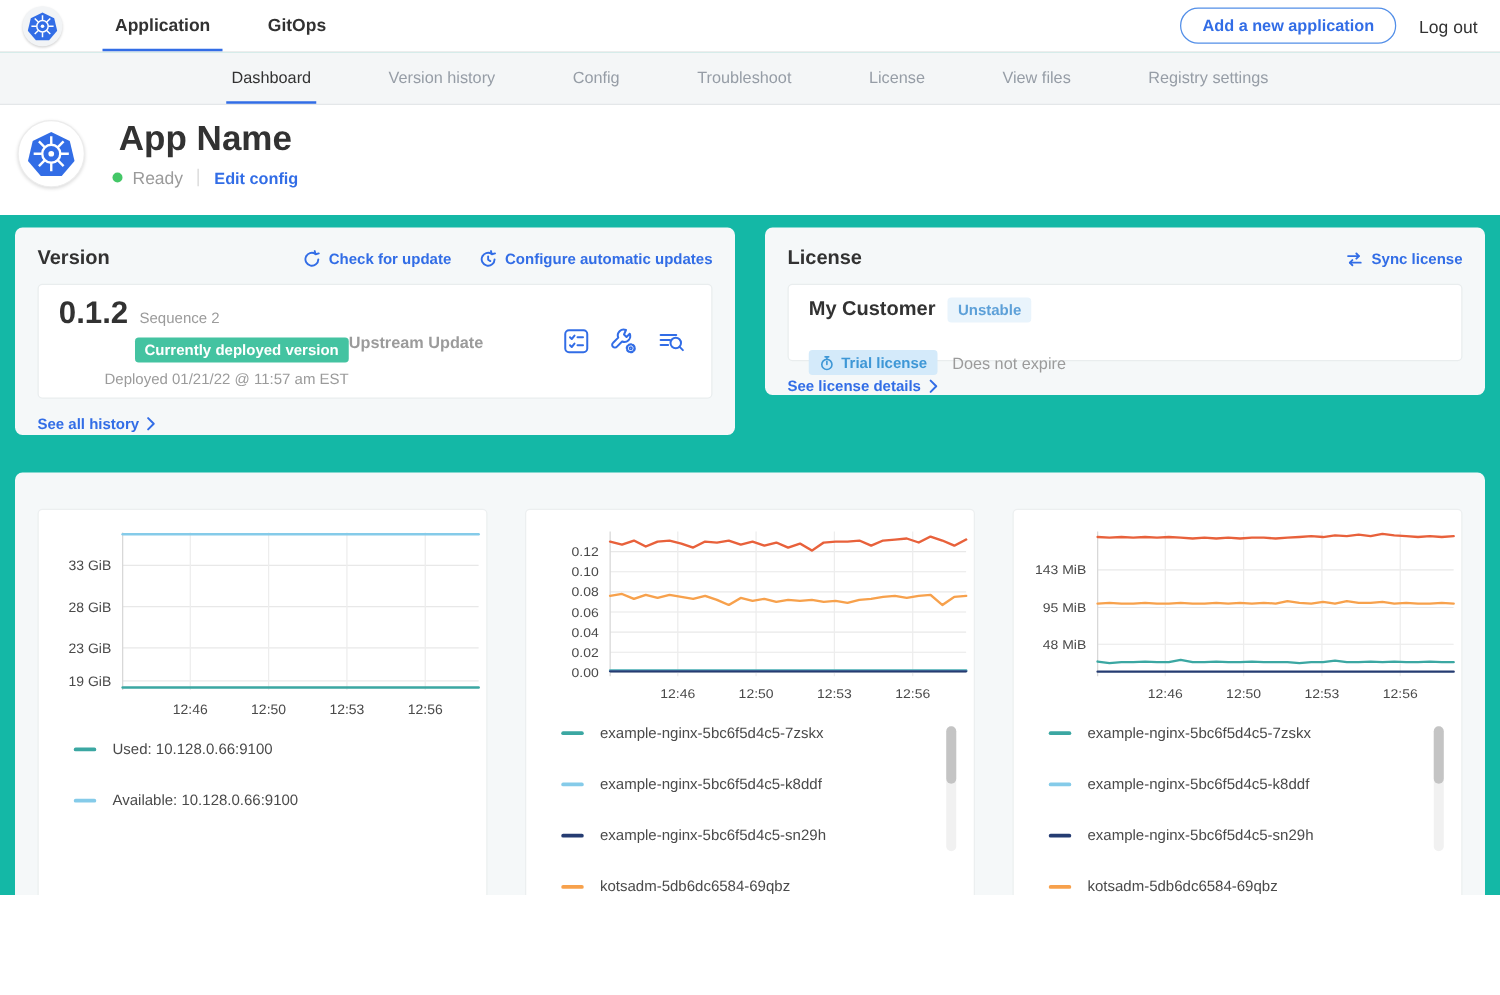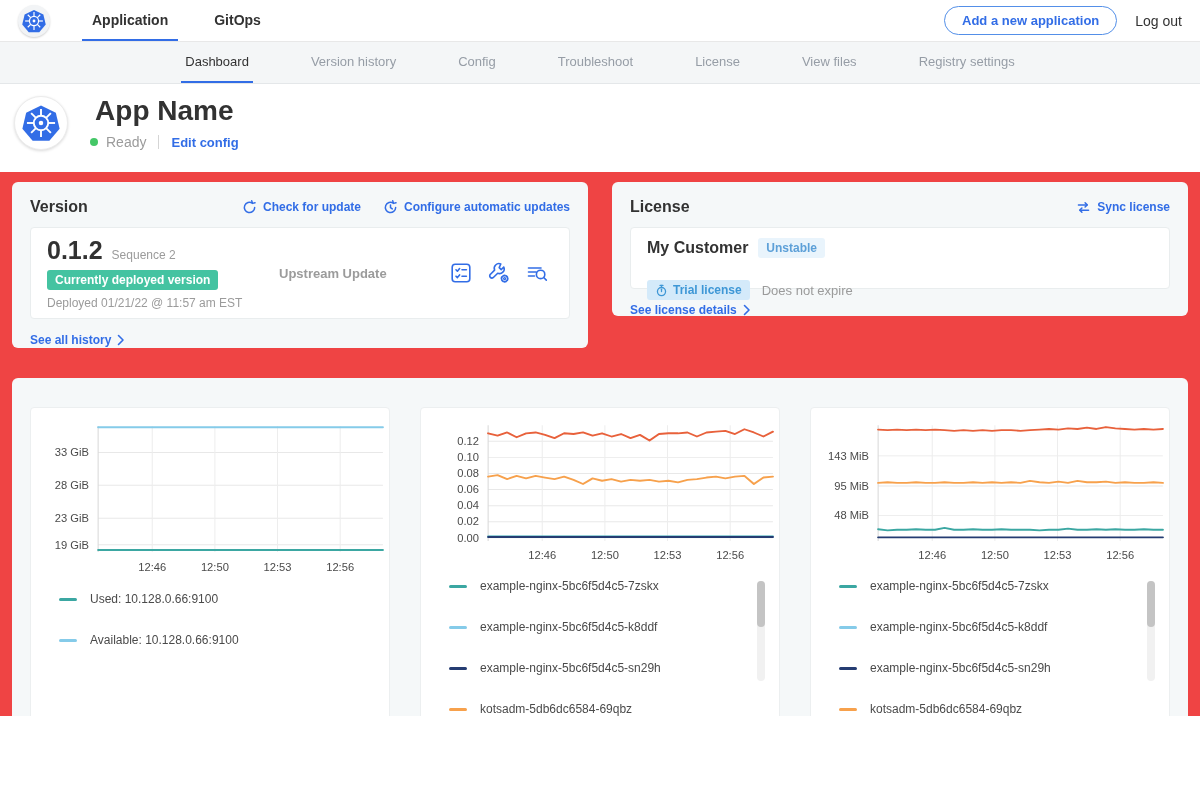--- a/index.html
+++ b/index.html
@@ -1,18 +1,18 @@
 <!DOCTYPE html>
 <html><head>
 <meta charset="utf-8">
 <style>
   * { margin:0; padding:0; box-sizing:border-box; }
   html,body { background:#fff; }
   body { font-family:"Liberation Sans","DejaVu Sans",sans-serif; color:#323232; }
-  .page { position:relative; width:1200px; height:716px; background:#ef4444; overflow:hidden; }
+  .page { position:relative; width:1200px; height:716px; background:#14b8a6; overflow:hidden; }
 
   
   .topnav { position:absolute; top:0; left:0; width:100%; height:42px; background:#fff;
             border-bottom:1px solid #e8e8e8; display:flex; align-items:stretch; }
   .brand { display:flex; align-items:center; padding:0 18px 0 18px; }
   .brand-circle { width:32px; height:32px; border-radius:50%; background:#f2f4f6;
                   box-shadow:0 1px 2px rgba(0,0,0,.18); display:flex; align-items:center; justify-content:center; }
   .topnav-items { display:flex; align-items:stretch; gap:26px; margin-left:14px; }
   .topnav-item { display:flex; align-items:center; padding:0 10px; font-size:14px; font-weight:600;
                  color:#323232; cursor:pointer; border-bottom:2px solid transparent; }
@@ -45,21 +45,21 @@
   .card { position:absolute; background:#f5f8f9; border-radius:6px; padding:16px 18px; }
   .card-header { display:flex; align-items:center; }
   .card-title { font-size:16px; font-weight:700; color:#323232; }
   .card-actions { margin-left:auto; display:flex; gap:22px; align-items:center; }
   .link { color:#326de6; font-weight:700; font-size:12px; display:inline-flex; align-items:center;
           gap:6px; cursor:pointer; }
   .inner-card { background:#fff; border:1px solid #e9edee; border-radius:4px; }
 
   .version-card { top:182px; left:12px; width:576px; height:166px; }
   .version-inner { margin-top:11px; height:92px; display:flex; align-items:center; padding:12px 16px; }
-  .version-left { width:232px; }
+  .version-left { width:232px;text-align:right; }
   .version-row1 { display:flex; align-items:baseline; gap:9px; }
   .version-number { font-size:25px; font-weight:700; color:#323232; }
   .sequence { font-size:12px; color:#9b9b9b; }
   .deployed-badge { display:inline-block; margin-top:5px; background:#44c3a1; color:#fff;
                     font-size:12px; font-weight:700; padding:3px 8px; border-radius:3px; }
   .deployed-at { margin-top:6px; font-size:12px; color:#9b9b9b; }
   .version-source { flex:1; font-size:13px; font-weight:600; color:#9b9b9b; }
   .version-icons { display:flex; gap:14px; align-items:center; padding-right:4px; }
   .vicon { cursor:pointer; display:flex; }
   .card-footer-link { margin-top:11px; }

